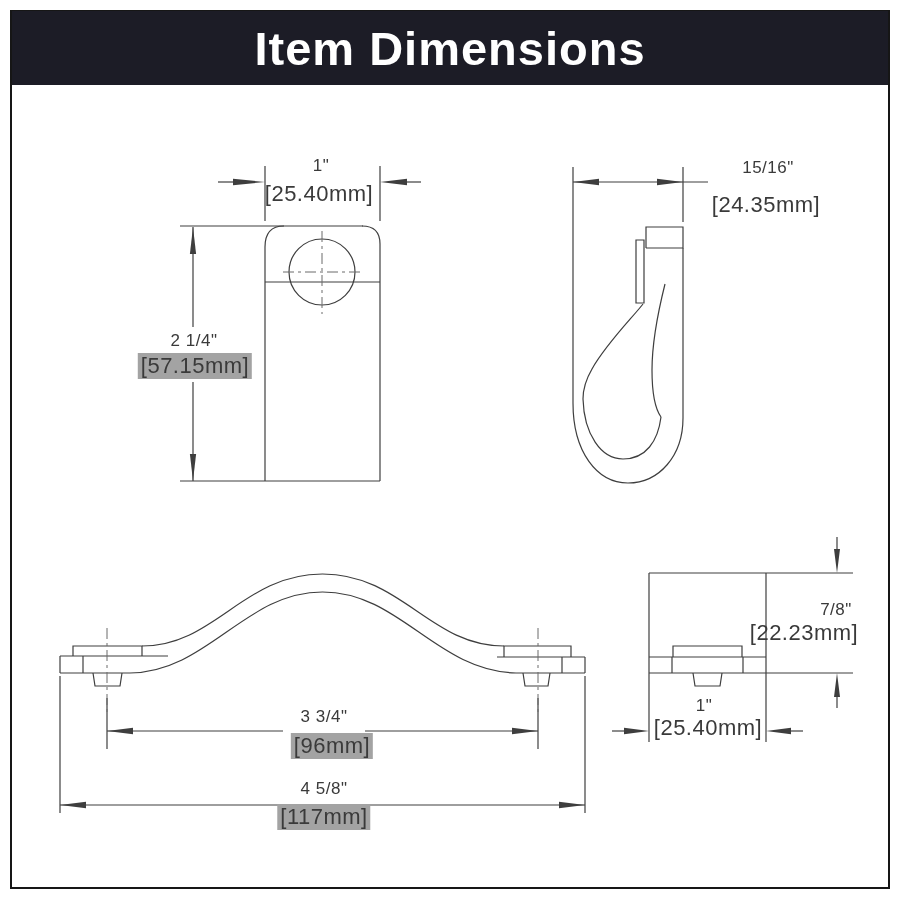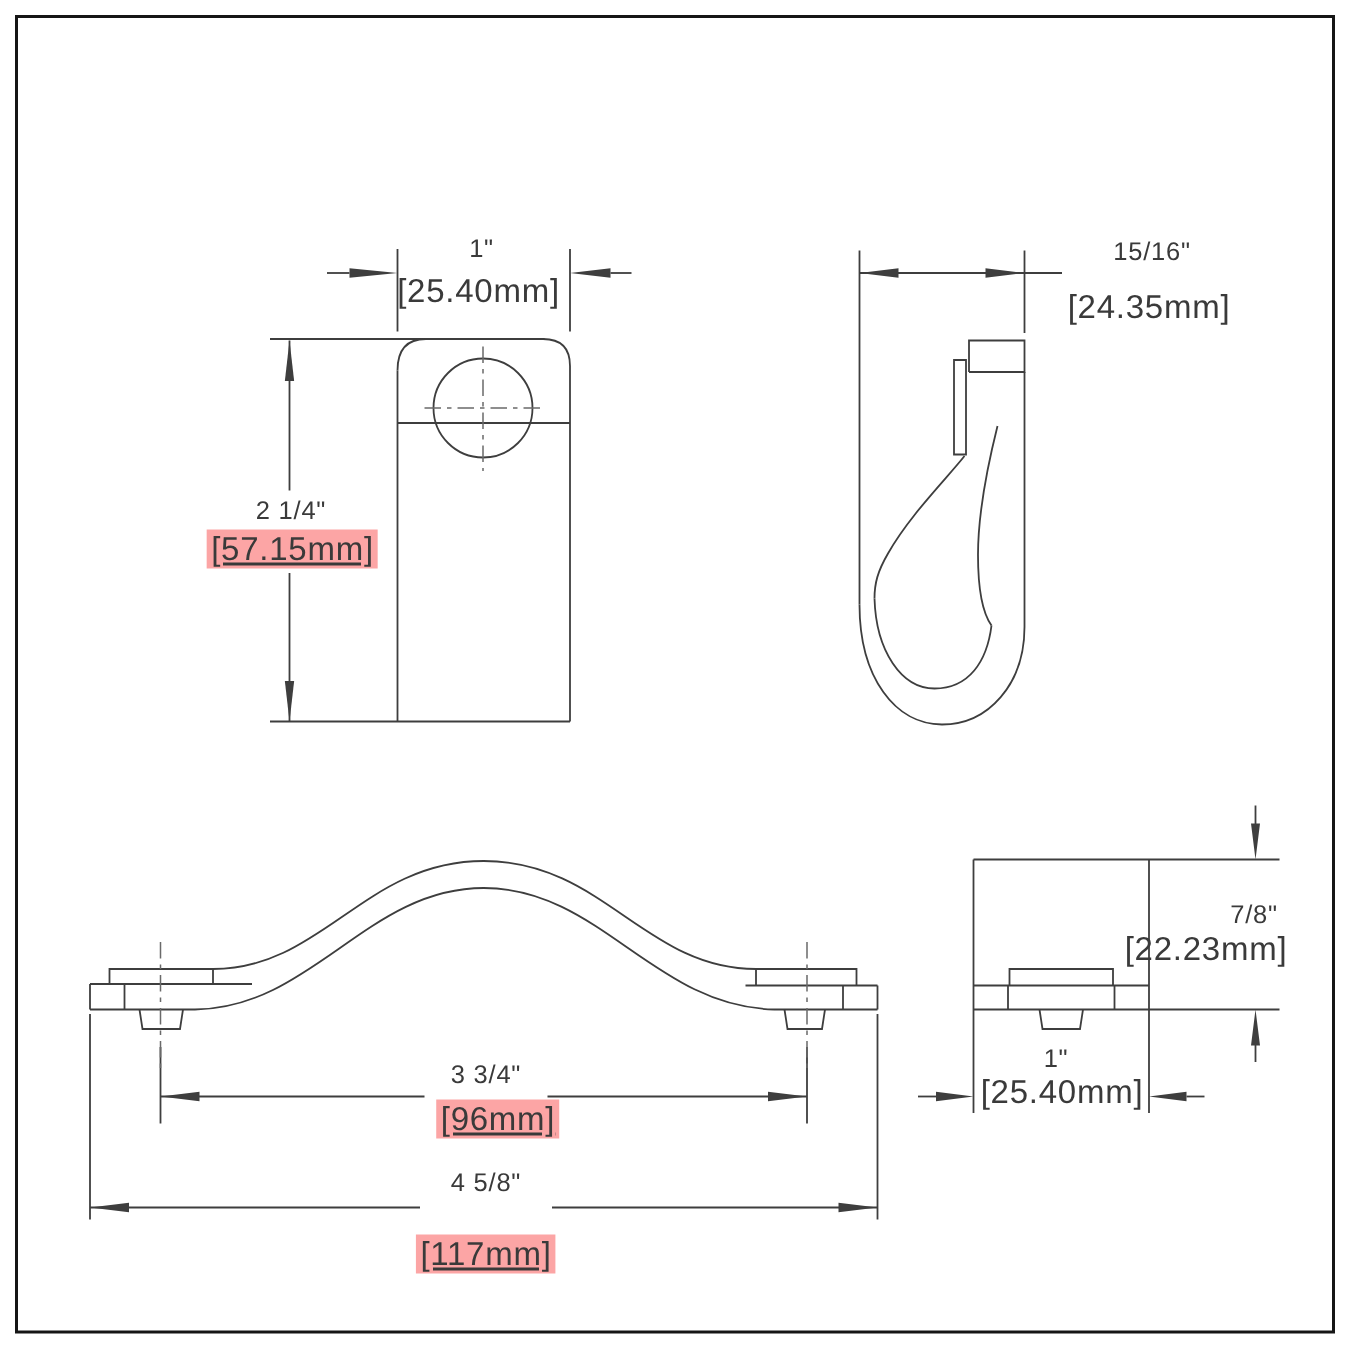--- a/index.html
+++ b/index.html
@@ -8,29 +8,32 @@
   .frame{position:absolute;left:10px;top:10px;right:10px;bottom:11px;
          border:2px solid #161616;}
   .header{position:absolute;left:12px;top:11px;width:876px;height:74px;
           background:#1c1c26;display:flex;align-items:center;justify-content:center;}
   .header h1{margin:0;color:#ffffff;font-size:47px;font-weight:800;letter-spacing:1px;}
   svg.draw{position:absolute;left:0;top:0;}
   .dim{position:absolute;transform:translate(-50%,-50%);white-space:nowrap;
        color:#3a3a3a;text-align:center;}
   .in{font-size:17px;letter-spacing:0.5px;}
   .mm{font-size:22px;letter-spacing:0.5px;}
-  .bgw{background:#fca5a5;padding:0 3px;text-decoration:underline;}
+  .bgw{background:#a3a3a3;padding:0 3px;}
 </style>
 </head>
 <body>
 
 <div class="page">
 
   <div class="frame"></div>
 
+  <div class="header">
+    <h1>Item Dimensions</h1>
+  </div>
 
   <svg class="draw" width="900" height="900" viewBox="0 0 900 900">
     <g fill="none" stroke="#3e3e3e" stroke-width="1.2">
 
       <g>
         <path d="M180 226 H363"></path>
         <path d="M265 247 Q265 226 284 226"></path>
         <path d="M362 226 Q380 226 380 244"></path>
         <path d="M265 247 V481"></path>
         <path d="M380 244 V481"></path>
@@ -134,20 +137,20 @@
   <span class="dim mm" style="left:319px;top:194px">[25.40mm]</span>
   <span class="dim in" style="left:194px;top:341px">2 1/4"</span>
   <span class="dim mm bgw" style="left:195px;top:366px">[57.15mm]</span>
 
   <span class="dim in" style="left:768px;top:168px">15/16"</span>
   <span class="dim mm" style="left:766px;top:205px">[24.35mm]</span>
 
   <span class="dim in" style="left:324px;top:717px">3 3/4"</span>
   <span class="dim mm bgw" style="left:332px;top:746px">[96mm]</span>
   <span class="dim in" style="left:324px;top:789px">4 5/8"</span>
-  <span class="dim mm bgw" style="left:324px;top:836px">[117mm]</span>
+  <span class="dim mm bgw" style="left:324px;top:817px">[117mm]</span>
 
   <span class="dim in" style="left:836px;top:610px">7/8"</span>
   <span class="dim mm" style="left:804px;top:633px">[22.23mm]</span>
   <span class="dim in" style="left:704px;top:706px">1"</span>
   <span class="dim mm" style="left:708px;top:728px">[25.40mm]</span>
 
 </div>
 
 </body></html>

